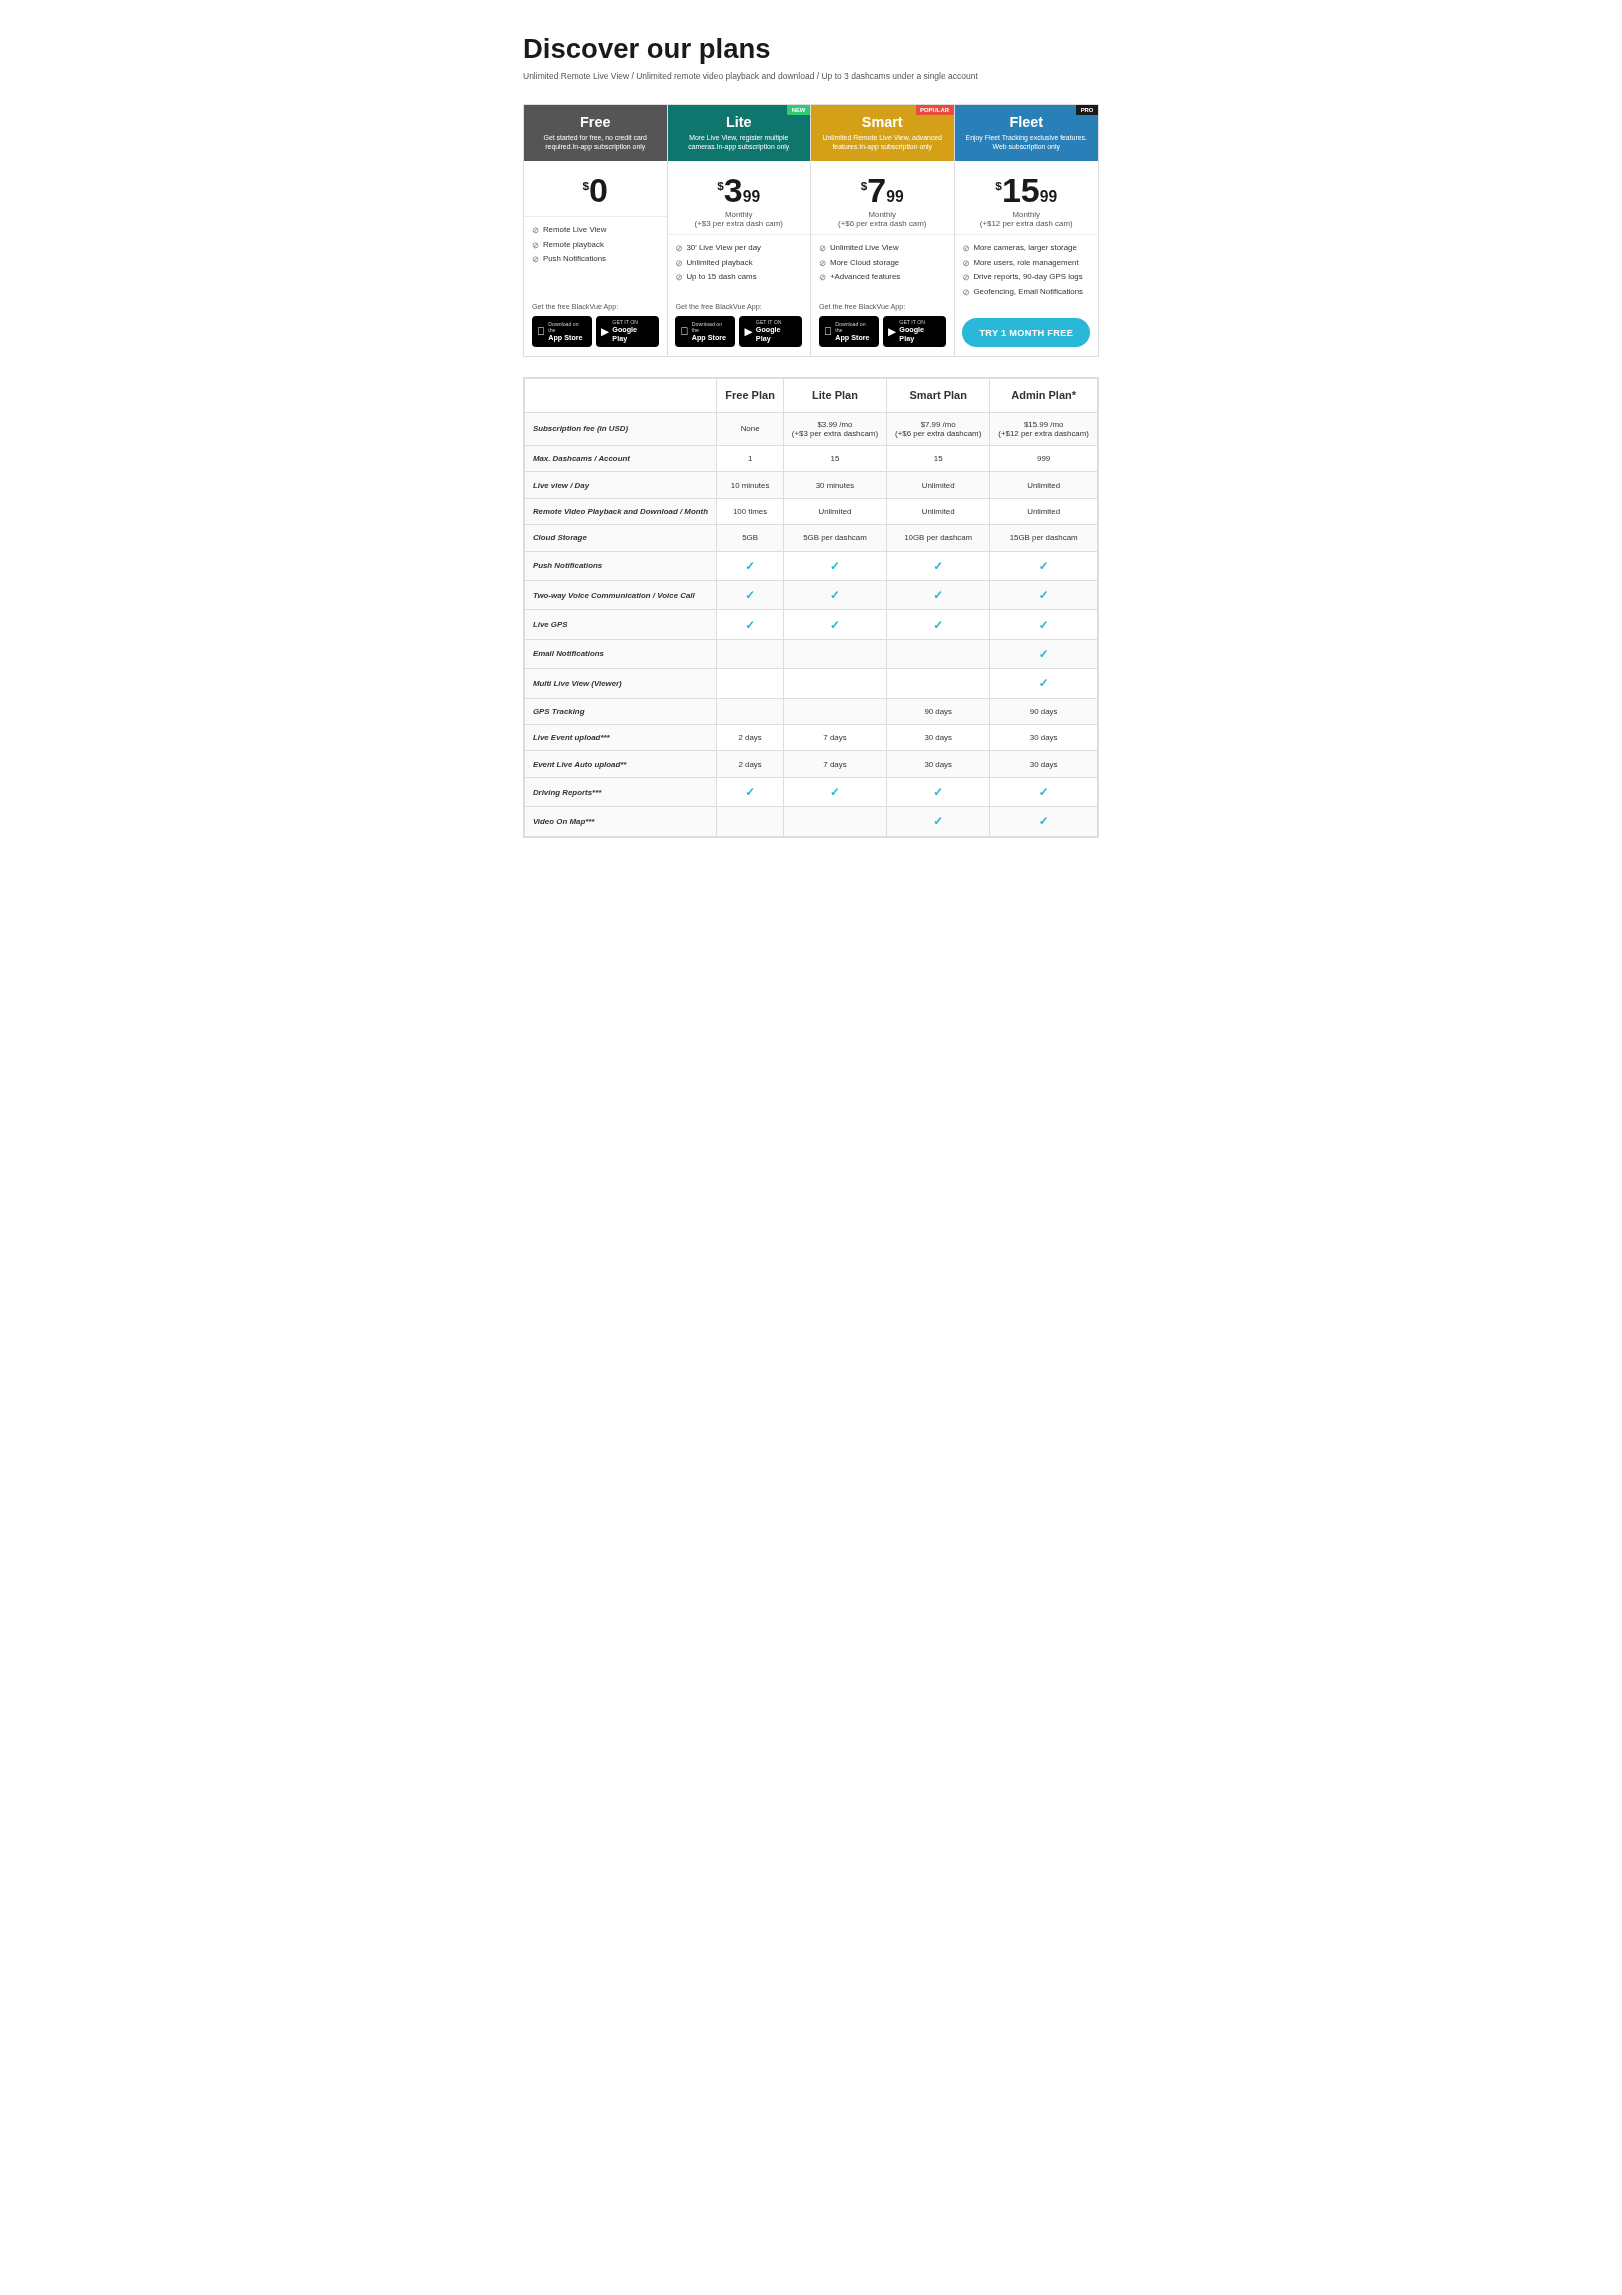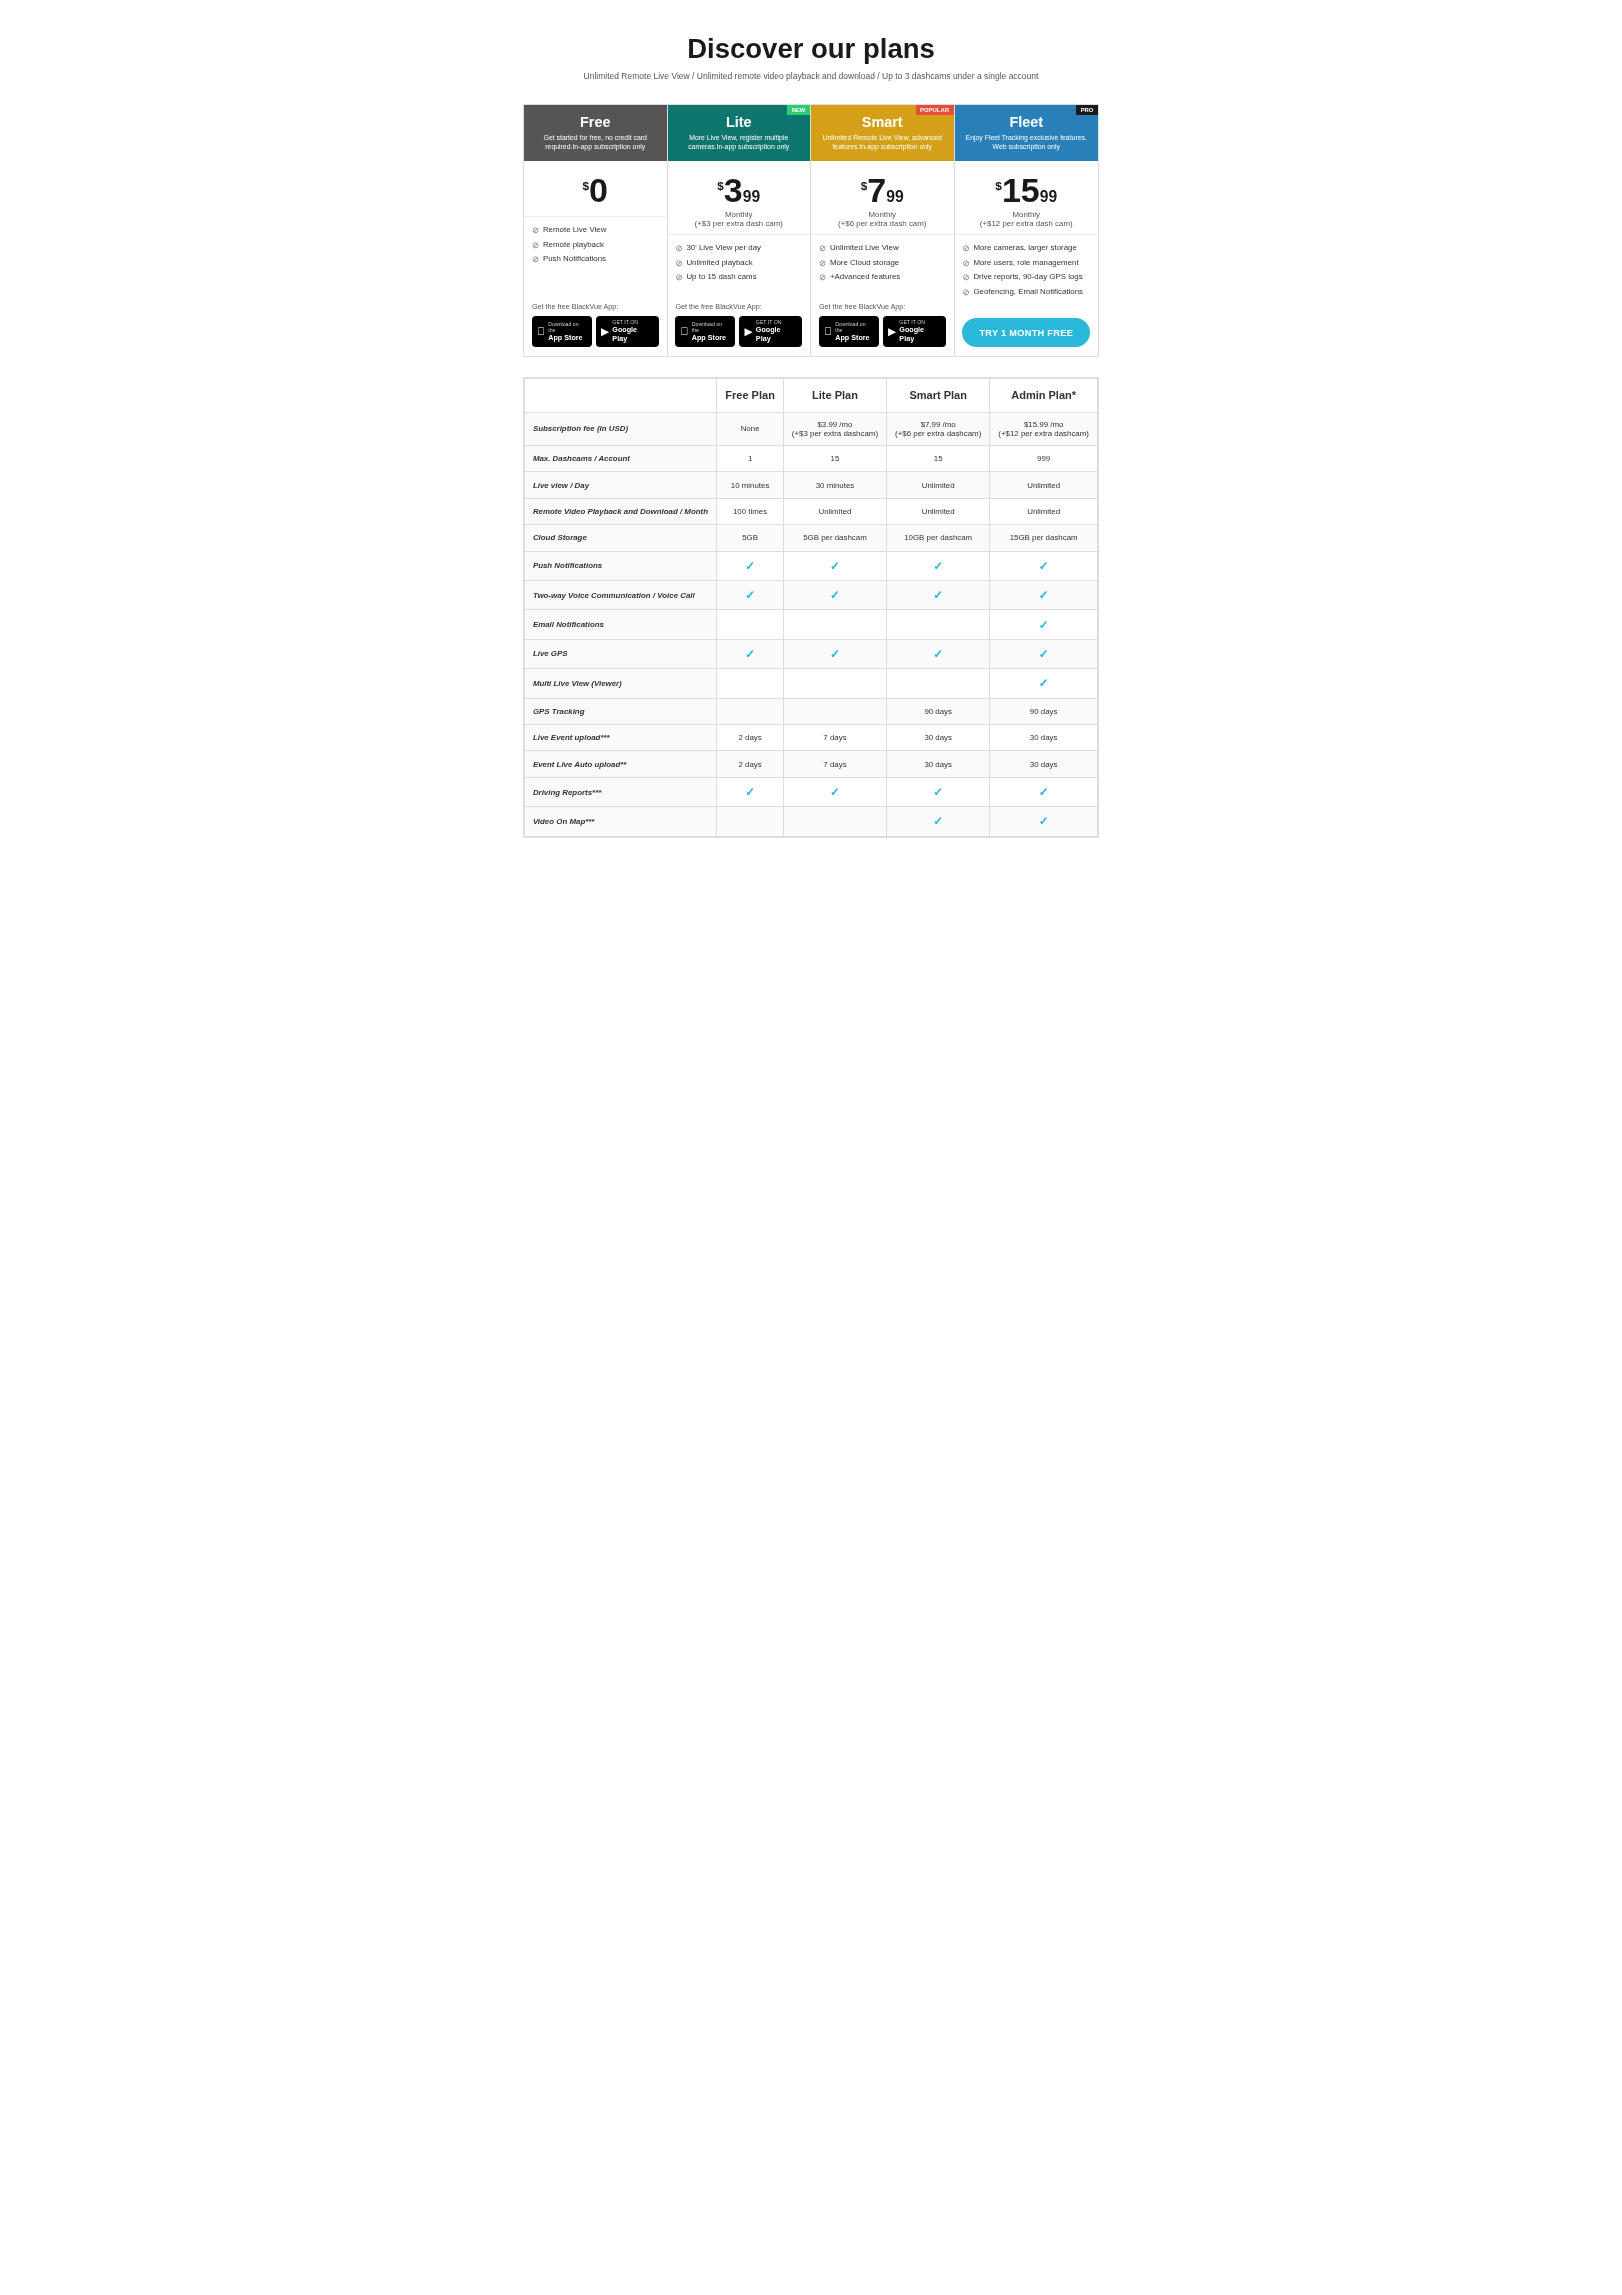--- a/index.html
+++ b/index.html
@@ -7,21 +7,20 @@
       font-family: 'Arial', sans-serif;
       background: #fff;
       color: #333;
       width: 602px;
       margin: 0 auto;
       padding: 13px;
     }
 
     
     .page-header {
-      text-align: center;
       padding: 19.6px 0 9.8px;
     }
     .page-title {
       font-size: 27.5px;
       font-weight: 900;
       color: #1a1a1a;
       margin-bottom: 6.5px;
     }
     .page-subtitle {
       font-size: 8.5px;
@@ -461,31 +460,31 @@
           <td class="value-cell"><span class="check-mark">✓</span></td>
         </tr>
         <tr>
           <td class="feature-label">Two-way Voice Communication / Voice Call</td>
           <td class="value-cell"><span class="check-mark">✓</span></td>
           <td class="value-cell"><span class="check-mark">✓</span></td>
           <td class="value-cell"><span class="check-mark">✓</span></td>
           <td class="value-cell"><span class="check-mark">✓</span></td>
         </tr>
         <tr>
+          <td class="feature-label">Live GPS</td>
+          <td class="value-cell"><span class="check-mark">✓</span></td>
+          <td class="value-cell"><span class="check-mark">✓</span></td>
+          <td class="value-cell"><span class="check-mark">✓</span></td>
+          <td class="value-cell"><span class="check-mark">✓</span></td>
+        </tr>
+        <tr>
           <td class="feature-label">Email Notifications</td>
           <td class="value-cell empty-cell"></td>
           <td class="value-cell empty-cell"></td>
           <td class="value-cell empty-cell"></td>
-          <td class="value-cell"><span class="check-mark">✓</span></td>
-        </tr>
-        <tr>
-          <td class="feature-label">Live GPS</td>
-          <td class="value-cell"><span class="check-mark">✓</span></td>
-          <td class="value-cell"><span class="check-mark">✓</span></td>
-          <td class="value-cell"><span class="check-mark">✓</span></td>
           <td class="value-cell"><span class="check-mark">✓</span></td>
         </tr>
         <tr>
           <td class="feature-label">Multi Live View (Viewer)</td>
           <td class="value-cell empty-cell"></td>
           <td class="value-cell empty-cell"></td>
           <td class="value-cell empty-cell"></td>
           <td class="value-cell"><span class="check-mark">✓</span></td>
         </tr>
         <tr>

